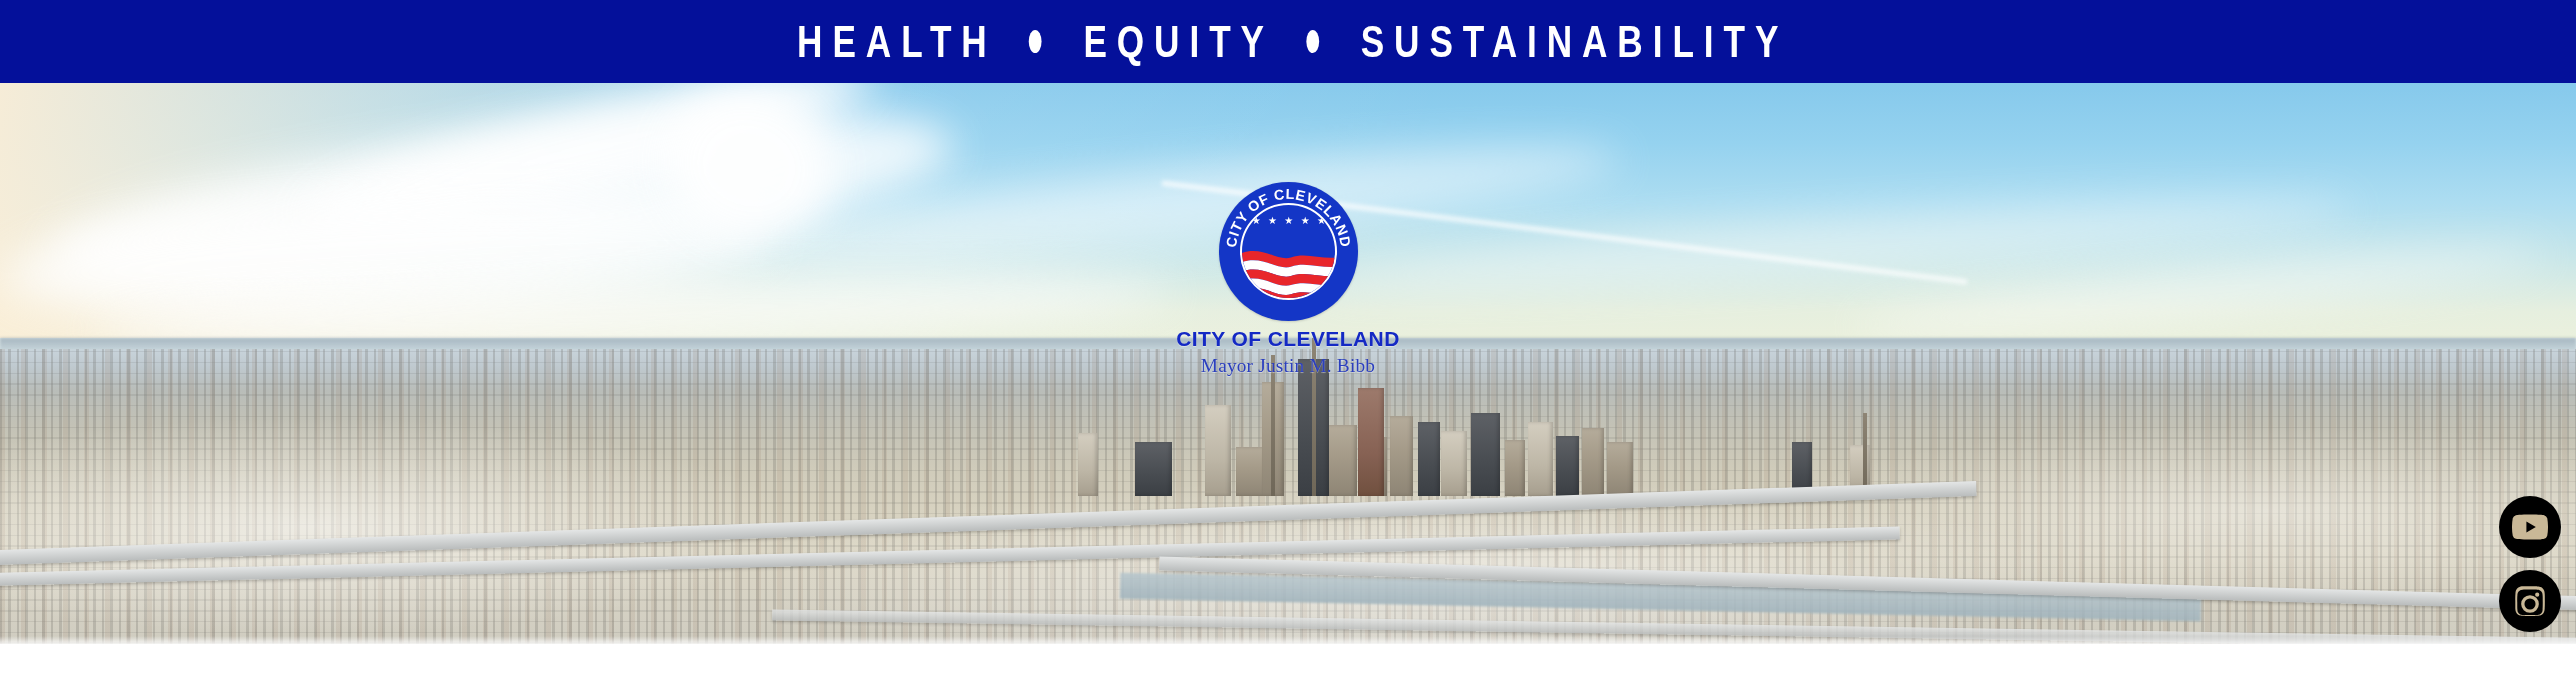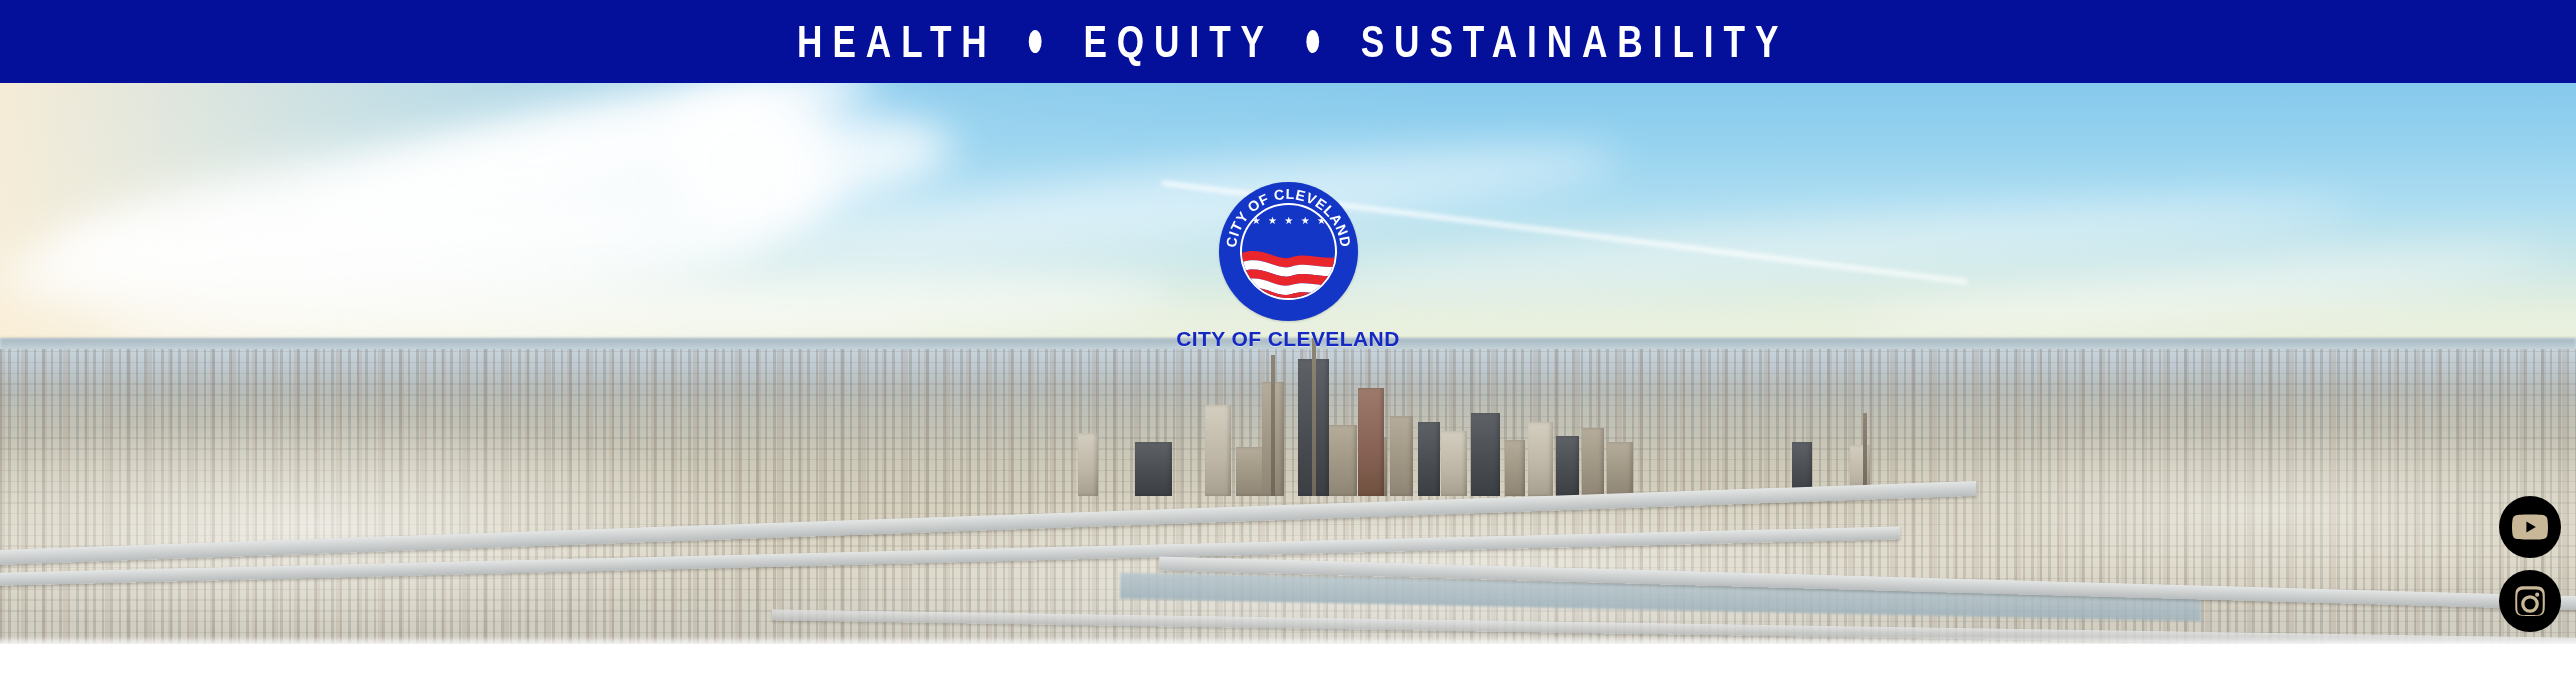--- a/index.html
+++ b/index.html
@@ -340,20 +340,21 @@
               <path d="M2,20 C30,6 52,30 70,24 C92,16 116,30 138,22 L138,34 C116,42 92,28 70,36 C52,42 30,18 2,32 Z" fill="#E8262B"></path>
               <path d="M2,32 C30,18 52,42 70,36 C92,28 116,42 138,34 L138,46 C116,54 92,40 70,48 C52,54 30,30 2,44 Z" fill="#ffffff"></path>
               <path d="M2,44 C30,30 52,54 70,48 C92,40 116,54 138,46 L138,58 C116,66 92,52 70,60 C52,66 30,42 2,56 Z" fill="#E8262B"></path>
               <path d="M2,56 C30,42 52,66 70,60 C92,52 116,66 138,58 L138,70 C116,78 92,64 70,72 C52,78 30,54 2,68 Z" fill="#ffffff"></path>
               <path d="M2,68 C30,54 52,78 70,72 C92,64 116,78 138,70 L138,80 C116,88 92,74 70,82 C52,88 30,64 2,78 Z" fill="#E8262B"></path>
             </g>
           </svg>
         </div>
       </div>
       <div class="seal-caption">CITY OF CLEVELAND</div>
+      <div class="seal-sub">Mayor Justin M. Bibb</div>
     </div>
 
 
     <div class="social-rail">
       <a class="social-btn" href="#">
         <svg width="36" height="36" viewBox="0 0 24 24">
           <path fill="#C9B897" d="M23.5 6.2a3 3 0 0 0-2.1-2.1C19.5 3.6 12 3.6 12 3.6s-7.5 0-9.4.5A3 3 0 0 0 .5 6.2 31 31 0 0 0 0 12a31 31 0 0 0 .5 5.8 3 3 0 0 0 2.1 2.1c1.9.5 9.4.5 9.4.5s7.5 0 9.4-.5a3 3 0 0 0 2.1-2.1A31 31 0 0 0 24 12a31 31 0 0 0-.5-5.8zM9.6 15.6V8.4l6.3 3.6-6.3 3.6z"></path>
         </svg>
       </a>
       <a class="social-btn" href="#">

